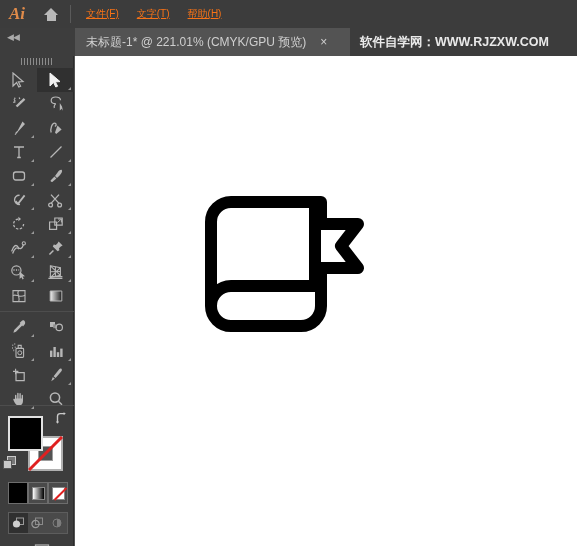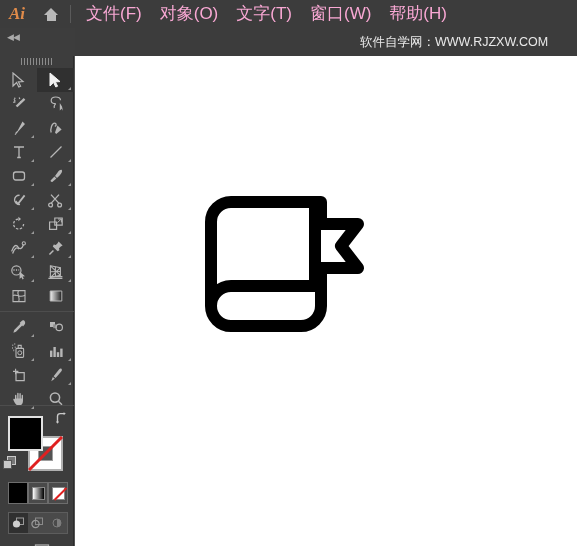--- a/index.html
+++ b/index.html
@@ -26,22 +26,22 @@
     content:"";position:absolute;left:0;top:0;width:0;height:0;
     border-left:7.5px solid transparent;border-right:7.5px solid transparent;
     border-bottom:7px solid #b9b9b9;
   }
   .home-ico:after{
     content:"";position:absolute;left:3px;top:6px;width:9px;height:7px;background:#b9b9b9;
   }
   .menu-sep{width:1px;height:18px;background:#5a5a5a;margin:0 6px 0 2px;}
   .menus{display:flex;align-items:center;height:28px;}
   .menu-item{
-    color:#f9a8d4;font-size:17px;padding:0 9px;height:28px;line-height:28px;
-    white-space:nowrap;cursor:default;
+    color:#f97316;font-size:10px;padding:0 9px;height:28px;line-height:28px;
+    white-space:nowrap;cursor:default;text-decoration:underline;
   }
 
   
   .tabbar{
     position:absolute;left:0;top:28px;width:577px;height:28px;background:#3c3c3c;
   }
   .tabbar-leftpad{
     position:absolute;left:0;top:0;width:75px;height:28px;background:#3d3d3d;
   }
   .collapse-arrows{
@@ -53,21 +53,21 @@
     display:flex;align-items:center;padding:0 0 0 11px;box-sizing:border-box;
     min-width:275px;
   }
   .doc-tab .title{color:#cfcfcf;font-size:12px;white-space:nowrap;}
   .doc-tab .closex{
     color:#cfcfcf;font-size:12px;margin-left:14px;margin-right:11px;cursor:pointer;
     line-height:1;
   }
   .brand{
     position:absolute;left:360px;top:0;height:28px;display:flex;align-items:center;
-    color:#e9e9e9;font-size:12.5px;font-weight:normal;white-space:nowrap;
+    color:#e9e9e9;font-size:12.5px;font-weight:bold;white-space:nowrap;
   }
 
   
   .toolpanel{
     position:absolute;left:0;top:56px;width:74px;height:490px;background:#3d3d3d;
     border-right:1px solid #2b2b2b;box-sizing:border-box;
   }
   .grip{
     position:absolute;left:21px;top:2px;width:32px;height:7px;
     background:repeating-linear-gradient(to right,#8c8c8c 0 1px,transparent 1px 3px);
@@ -152,30 +152,32 @@
 <div class="app">
 
   <div class="menubar">
     <div class="ai-logo">Ai</div>
     <div class="home-btn">
       <div class="home-ico"></div>
     </div>
     <div class="menu-sep"></div>
     <div class="menus">
       <div class="menu-item">文件(F)</div>
-      <div class="menu-item">对象(O)</div>
       <div class="menu-item">文字(T)</div>
-      <div class="menu-item">窗口(W)</div>
       <div class="menu-item">帮助(H)</div>
     </div>
   </div>
 
   <div class="tabbar">
     <div class="tabbar-leftpad">
       <div class="collapse-arrows">◀◀</div>
+    </div>
+    <div class="doc-tab">
+      <span class="title">未标题-1* @ 221.01% (CMYK/GPU 预览)</span>
+      <span class="closex">×</span>
     </div>
     <div class="brand">软件自学网：WWW.RJZXW.COM</div>
   </div>
 
   <div class="toolpanel">
     <div class="grip"></div>
 
     <div class="tools">
 
       <div class="trow">

